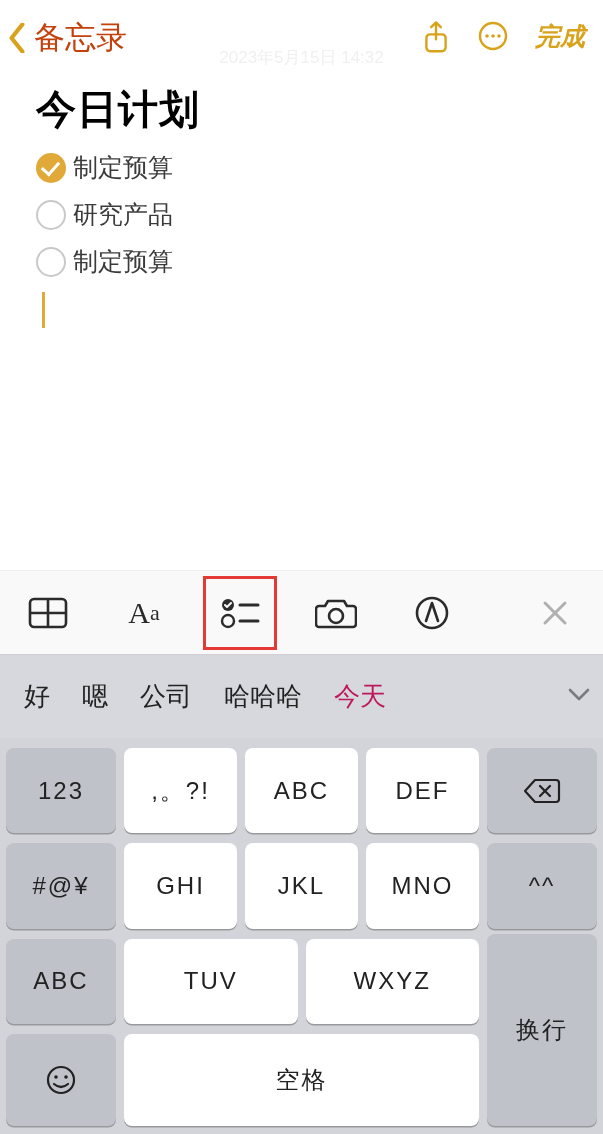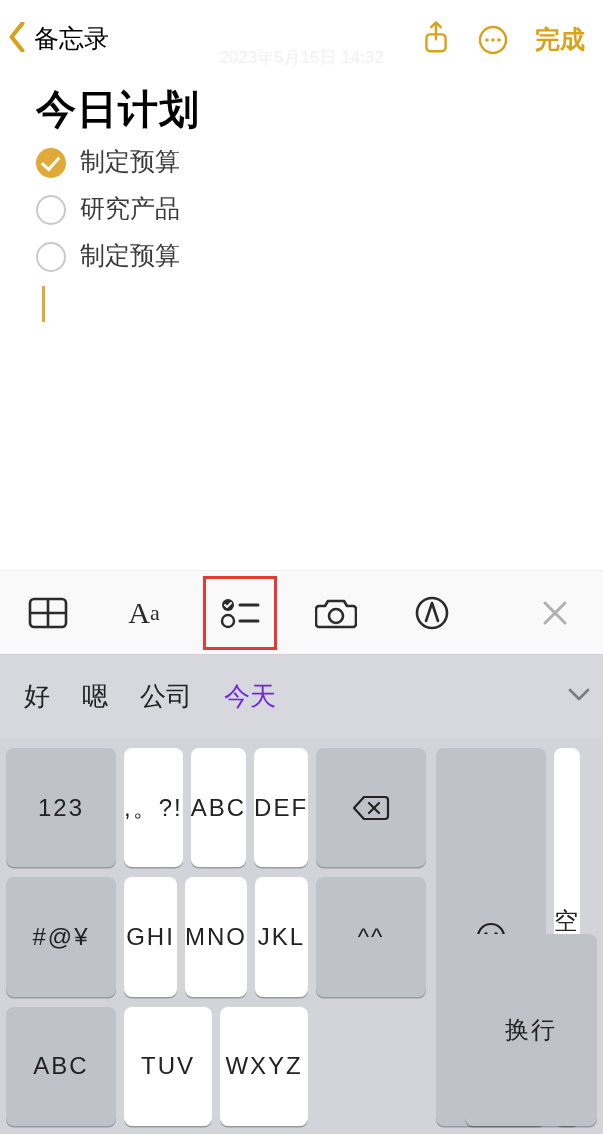--- a/index.html
+++ b/index.html
@@ -1,55 +1,55 @@
 <!DOCTYPE html>
 <html><head>
 <meta charset="utf-8">
 <style>
   * { box-sizing: border-box; margin: 0; padding: 0; -webkit-font-smoothing: antialiased; }
   html, body { width: 603px; height: 1134px; font-family: -apple-system, "PingFang SC", "Helvetica Neue", sans-serif; background: #fff; overflow: hidden; }
   .app { display: flex; flex-direction: column; height: 100%; }
 
   
   .nav { display: flex; align-items: center; justify-content: space-between; padding: 6px 18px 0 8px; height: 70px; }
-  .nav-left { display: flex; color: #000000; font-size: 25px; cursor: pointer; }
+  .nav-left { display: flex; align-items: center; color: #c2410c; font-size: 31px; cursor: pointer; }
   .nav-left .chev { width: 18px; height: 30px; margin-right: 8px; }
-  .nav-right { display: flex; align-items: flex-end; gap: 26px; }
+  .nav-right { display: flex; align-items: flex-start; gap: 26px; font-style: italic; }
   .icon-btn { color: #d9a21b; cursor: pointer; display: flex; align-items: center; justify-content: center; }
   .done { color: #d9a21b; font-size: 25px; font-weight: 600; cursor: pointer; }
   .timestamp { position: absolute; top: 46px; left: 0; right: 0; text-align: center; font-size: 17px; color: #f0f0f0; pointer-events: none; }
 
   
   .note { flex: 1; padding: 12px 36px 0 36px; position: relative; }
-  .title { font-size: 40px; font-weight: 700; letter-spacing: 1px; margin-bottom: 8px; }
-  .check-row { display: flex; align-items: flex-end; gap: 14px; margin-bottom: 14px; }
+  .title { font-size: 40px; font-weight: 700; letter-spacing: 1px; margin-bottom: 14px; }
+  .check-row { display: flex; align-items: center; gap: 7px; margin-bottom: 14px; }
   .check { width: 30px; height: 30px; border-radius: 50%; flex: none; }
   .check.unchecked { border: 2px solid #c9c9c9; }
   .check.checked { background: #e1a937; position: relative; }
   .check.checked::after { content: ""; position: absolute; left: 9px; top: 5px; width: 8px; height: 14px; border-right: 3px solid #fff; border-bottom: 3px solid #fff; transform: rotate(42deg); }
   .check-row span { font-size: 25px; color: #3b3b3b; }
   .cursor { width: 3px; height: 36px; background: #e1a937; margin-left: 6px; margin-top: 4px; }
 
   
   .fmt-bar { height: 84px; background: #f9f9f9; border-top: 1px solid #eee; display: flex; align-items: center; justify-content: space-between; padding: 0 24px; }
   .fmt-group { display: flex; gap: 48px; align-items: center; }
   .fmt-btn { width: 48px; height: 48px; display: flex; align-items: center; justify-content: center; cursor: pointer; color: #2b2b2b; }
   .fmt-btn.highlight { outline: 3px solid #e53935; outline-offset: 10px; }
   .dismiss { color: #b0b0b0; }
   .aa { font-size: 30px; font-family: Georgia, serif; }
   .aa .small { font-size: 22px; }
 
   
   .sugg { height: 84px; background: #d6d8dd; display: flex; align-items: center; padding: 0 8px; border-top: 1px solid #cfcfd4; position: relative; }
   .sugg-item { flex: none; padding: 0 16px; font-size: 26px; color: #222; cursor: pointer; }
-  .sugg-item.fade { color: #6d28d9; text-align: center; }
+  .sugg-item.fade { color: #be185d; text-align: center; }
   .sugg-chev { position: absolute; right: 12px; top: 50%; transform: translateY(-50%); color: #7a7a7f; }
 
   
-  .kbd { background: #d2d4d9; padding: 10px 6px 8px 6px; height: 396px; display: flex; flex-direction: row; gap: 10px; }
+  .kbd { background: #d2d4d9; padding: 10px 6px 8px 6px; height: 396px; display: flex; flex-direction: column; gap: 10px; }
   .krow { display: flex; gap: 8px; flex: 1; }
   .key { background: #fff; border-radius: 8px; box-shadow: 0 1.5px 0 rgba(0,0,0,0.28); display: flex; align-items: center; justify-content: center; font-size: 24px; color: #222; cursor: pointer; user-select: none; letter-spacing: 2px; }
   .key.func { background: #bfc2c9; }
   .col-side { display: flex; flex-direction: column; gap: 10px; width: 110px; flex: none; }
   .col-mid  { display: flex; flex-direction: column; gap: 10px; flex: 1; }
   .col-right{ display: flex; flex-direction: column; gap: 10px; width: 110px; flex: none; }
   .mid-row  { display: flex; gap: 8px; flex: 1; }
   .mid-row .key { flex: 1; }
   .col-side .key, .col-right .key { flex: 1; }
   .enter { font-size: 24px; }
@@ -145,20 +145,21 @@
         <line x1="4" y1="4" x2="24" y2="24" stroke="#b0b0b0" stroke-width="3" stroke-linecap="round"></line>
         <line x1="24" y1="4" x2="4" y2="24" stroke="#b0b0b0" stroke-width="3" stroke-linecap="round"></line>
       </svg>
     </div>
   </div>
 
   <div class="sugg">
     <div class="sugg-item">好</div>
     <div class="sugg-item">嗯</div>
     <div class="sugg-item">公司</div>
+    <div class="sugg-item">哈哈哈</div>
     <div class="sugg-item fade">今天</div>
     <div class="sugg-chev">
       <svg width="24" height="16" viewBox="0 0 24 16">
           <path d="M3 3 L12 12 L21 3" stroke="#7a7a7f" stroke-width="2.6" fill="none" stroke-linecap="round" stroke-linejoin="round"></path>
         </svg>
     </div>
   </div>
 
   <div class="kbd">
     <div class="krow" style="flex:3">
@@ -168,22 +169,22 @@
         <div class="key func">ABC</div>
       </div>
       <div class="col-mid">
         <div class="mid-row">
           <div class="key">,。?!</div>
           <div class="key">ABC</div>
           <div class="key">DEF</div>
         </div>
         <div class="mid-row">
           <div class="key">GHI</div>
+          <div class="key">JKL</div>
           <div class="key">MNO</div>
-          <div class="key">JKL</div>
         </div>
         <div class="mid-row">
           <div class="key">TUV</div>
           <div class="key">WXYZ</div>
         </div>
       </div>
       <div class="col-right">
         <div class="key func">
           <svg width="38" height="26" viewBox="0 0 38 26">
             <path d="M12 2 H33 a3 3 0 0 1 3 3 v16 a3 3 0 0 1 -3 3 H12 L2 13 Z" stroke="#222" stroke-width="2.2" fill="none" stroke-linejoin="round"></path>
@@ -211,15 +212,15 @@
         <div class="mid-row">
           <div class="key" style="flex:2">空格</div>
         </div>
       </div>
       <div class="col-right">
         <div class="key func enter" style="visibility:hidden"></div>
       </div>
     </div>
   </div>
 
-  <div class="key func enter" style="position:absolute; right:6px; bottom:8px; width:132px; height:192px; border-radius:8px; box-shadow:0 1.5px 0 rgba(0,0,0,0.28);text-align:center;">换行</div>
+  <div class="key func enter" style="position:absolute; right:6px; bottom:8px; width:110px; height:192px; border-radius:8px; box-shadow:0 1.5px 0 rgba(0,0,0,0.28);text-align:center;">换行</div>
 
 </div>
 
 </body></html>

